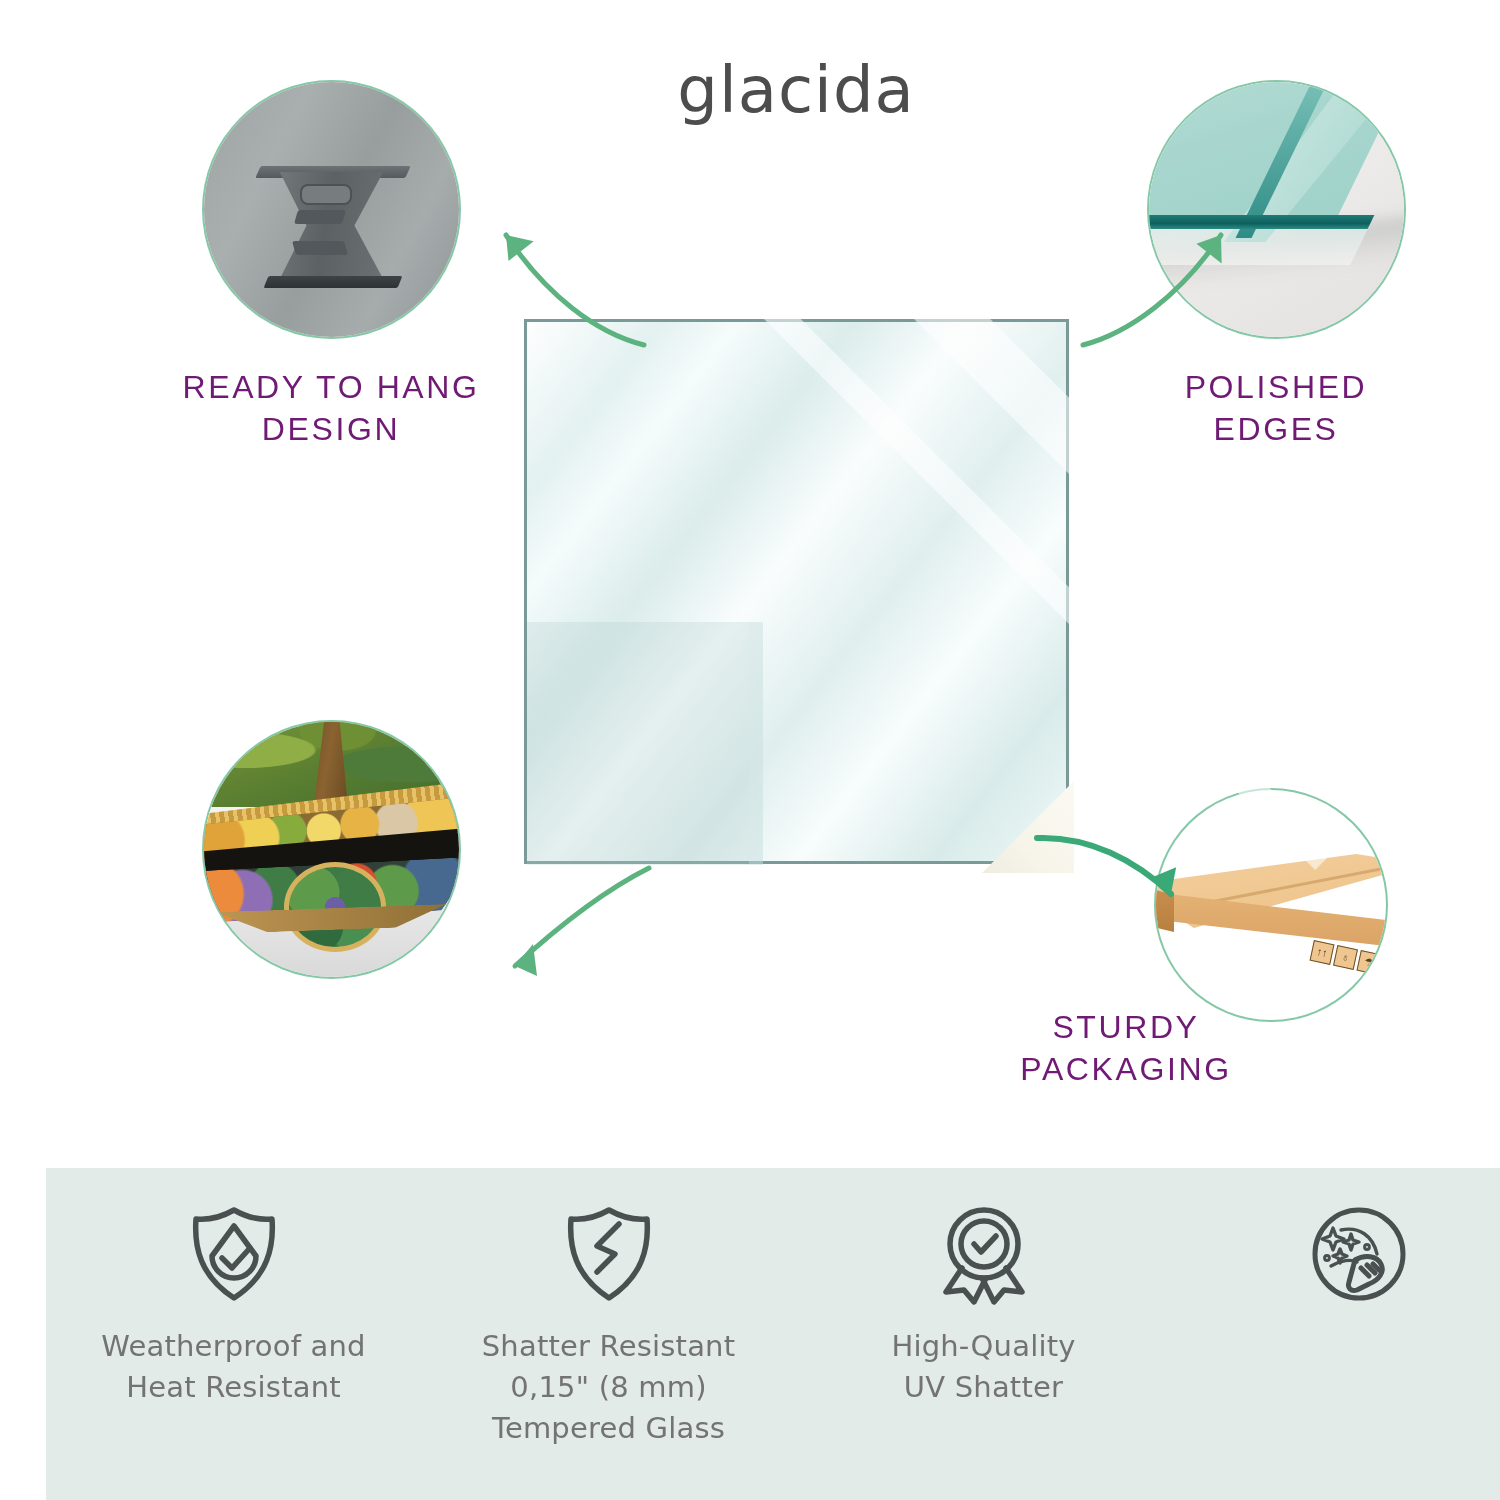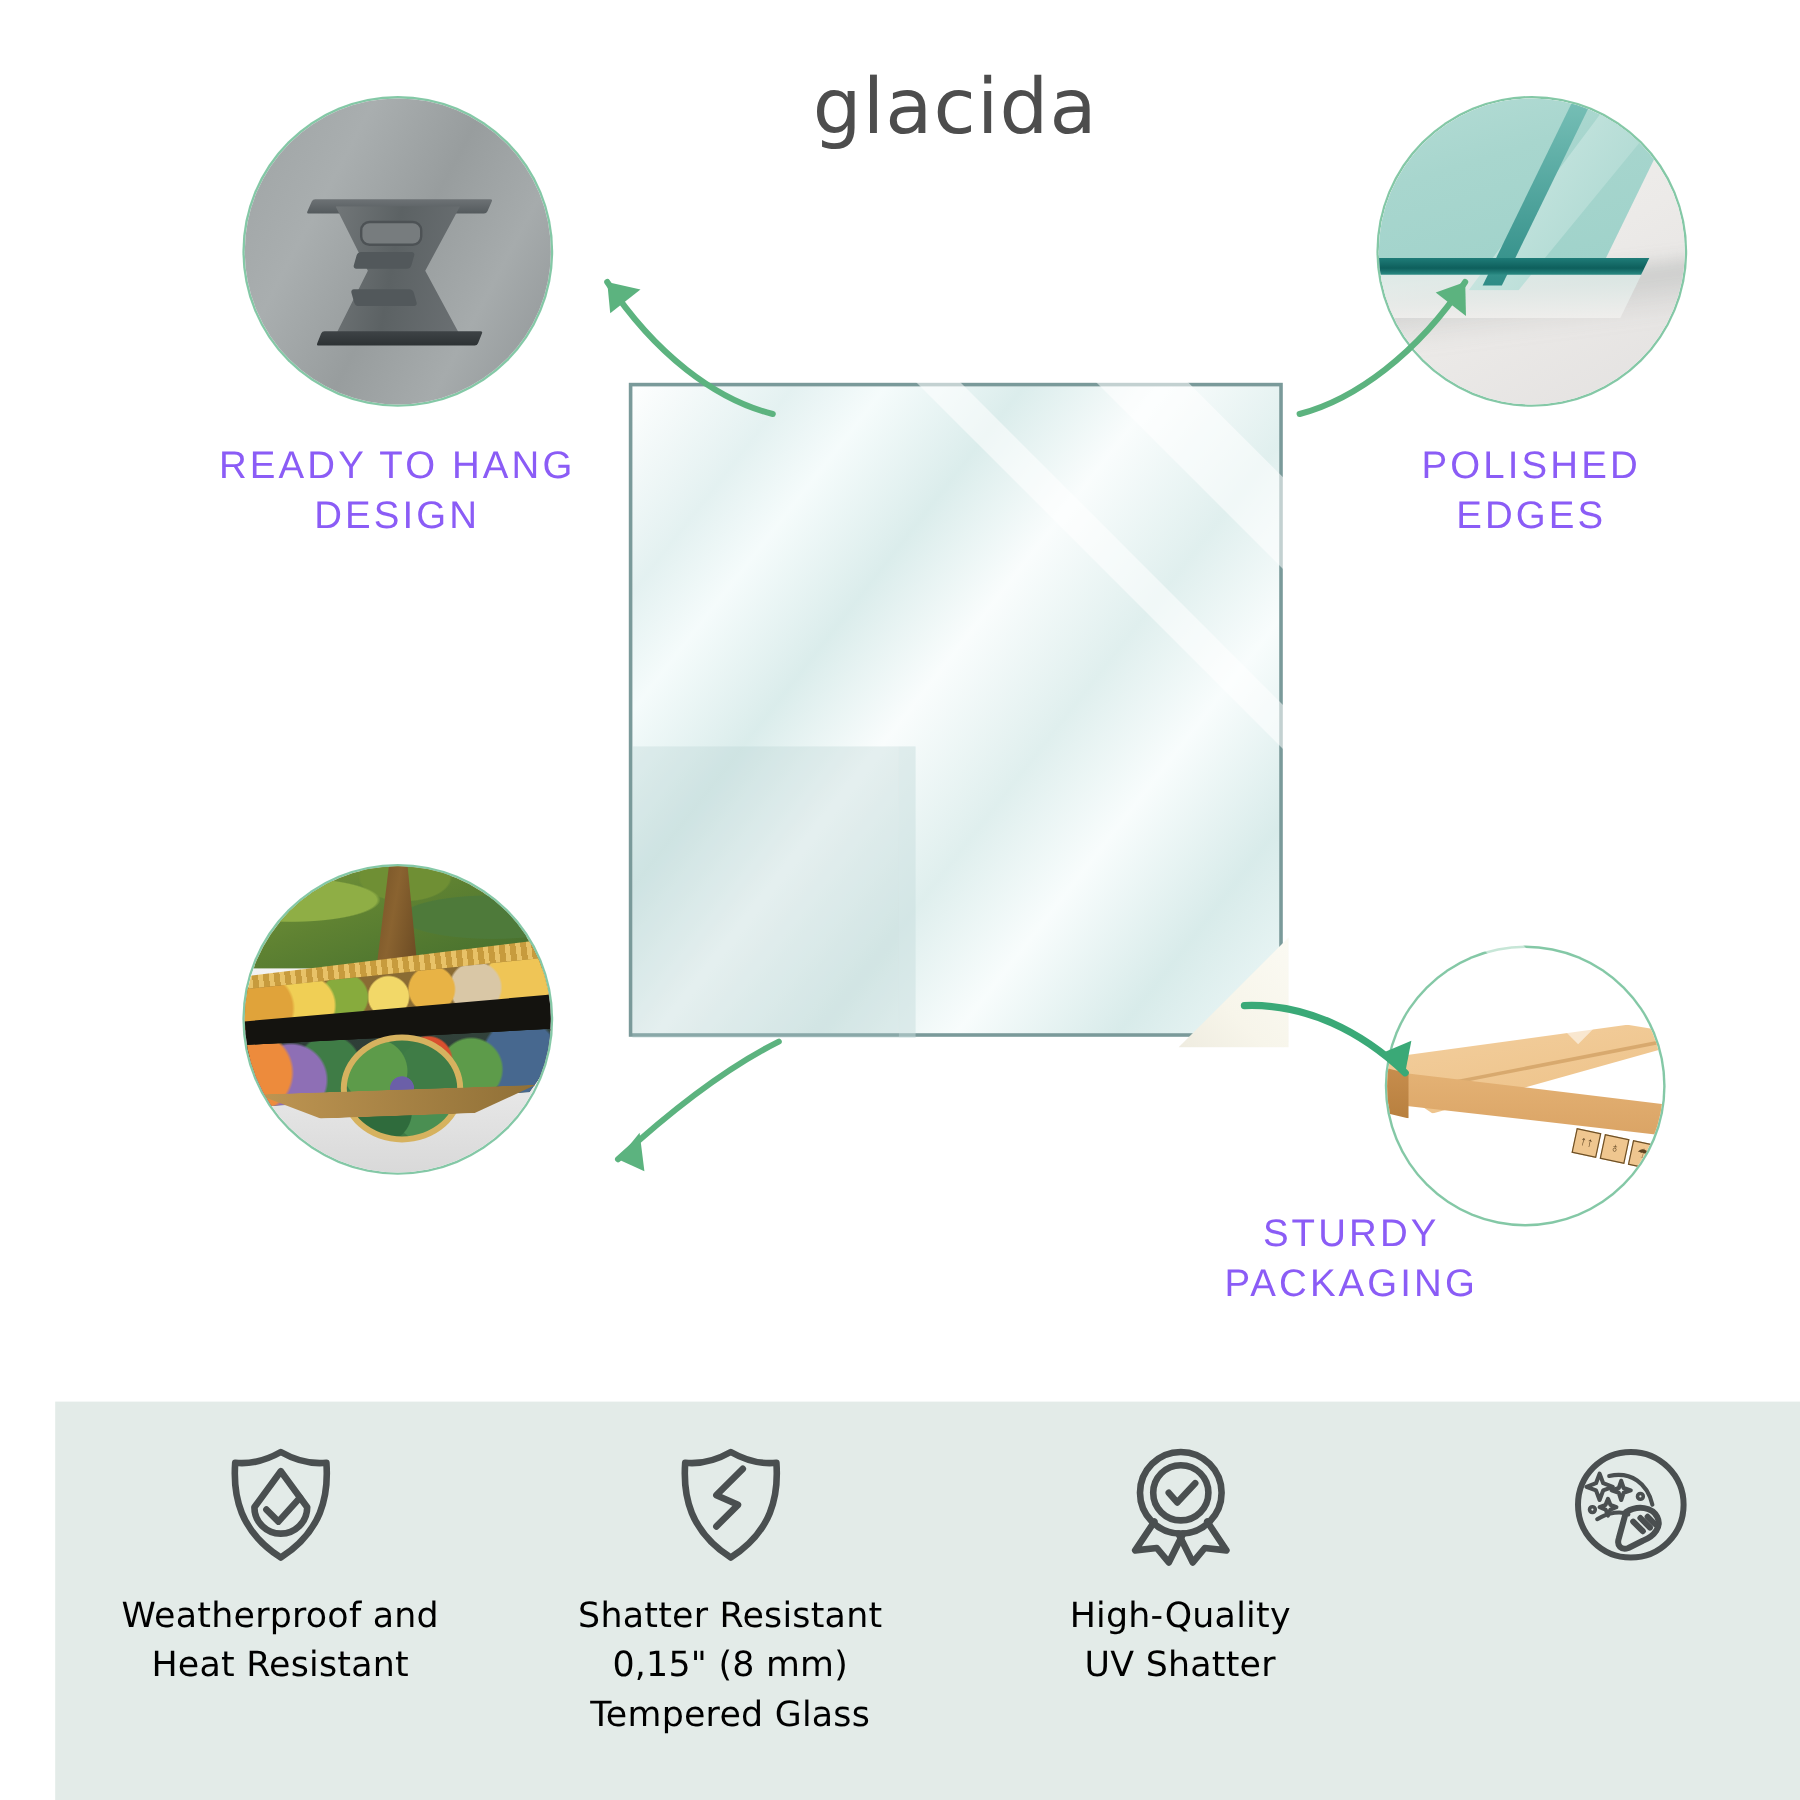--- a/index.html
+++ b/index.html
@@ -414,21 +414,21 @@
   
   .arrow-svg {
     position: absolute;
     overflow: visible;
   }
 
   
   .caption {
     position: absolute;
     text-align: center;
-    color: #8b5cf6;
+    color: #701a75;
     font-family: "Liberation Sans", sans-serif;
     font-size: 32px;
     letter-spacing: 2.6px;
     line-height: 1.32;
     white-space: pre-line;
   }
   #caption-hang   { left: 75px;  top: 366px; width: 420px; }
   #caption-edges  { left: 1050px; top: 366px; width: 360px; }
   #caption-vivid  { left: 60px;  top: 1000px; width: 640px; }
   #caption-pack   { left: 900px; top: 1006px; width: 360px; }
@@ -453,21 +453,21 @@
   .benefit-icon {
     width: 108px;
     height: 108px;
     display: flex;
     align-items: center;
     justify-content: center;
   }
   .benefit-label {
     margin-top: 18px;
     text-align: center;
-    color: #000000;
+    color: #737373;
     font-family: "DejaVu Sans", sans-serif;
     font-size: 29px;
     line-height: 1.42;
     white-space: pre-line;
     letter-spacing: 0.2px;
   }
 </style>
 </head>
 <body>
 

